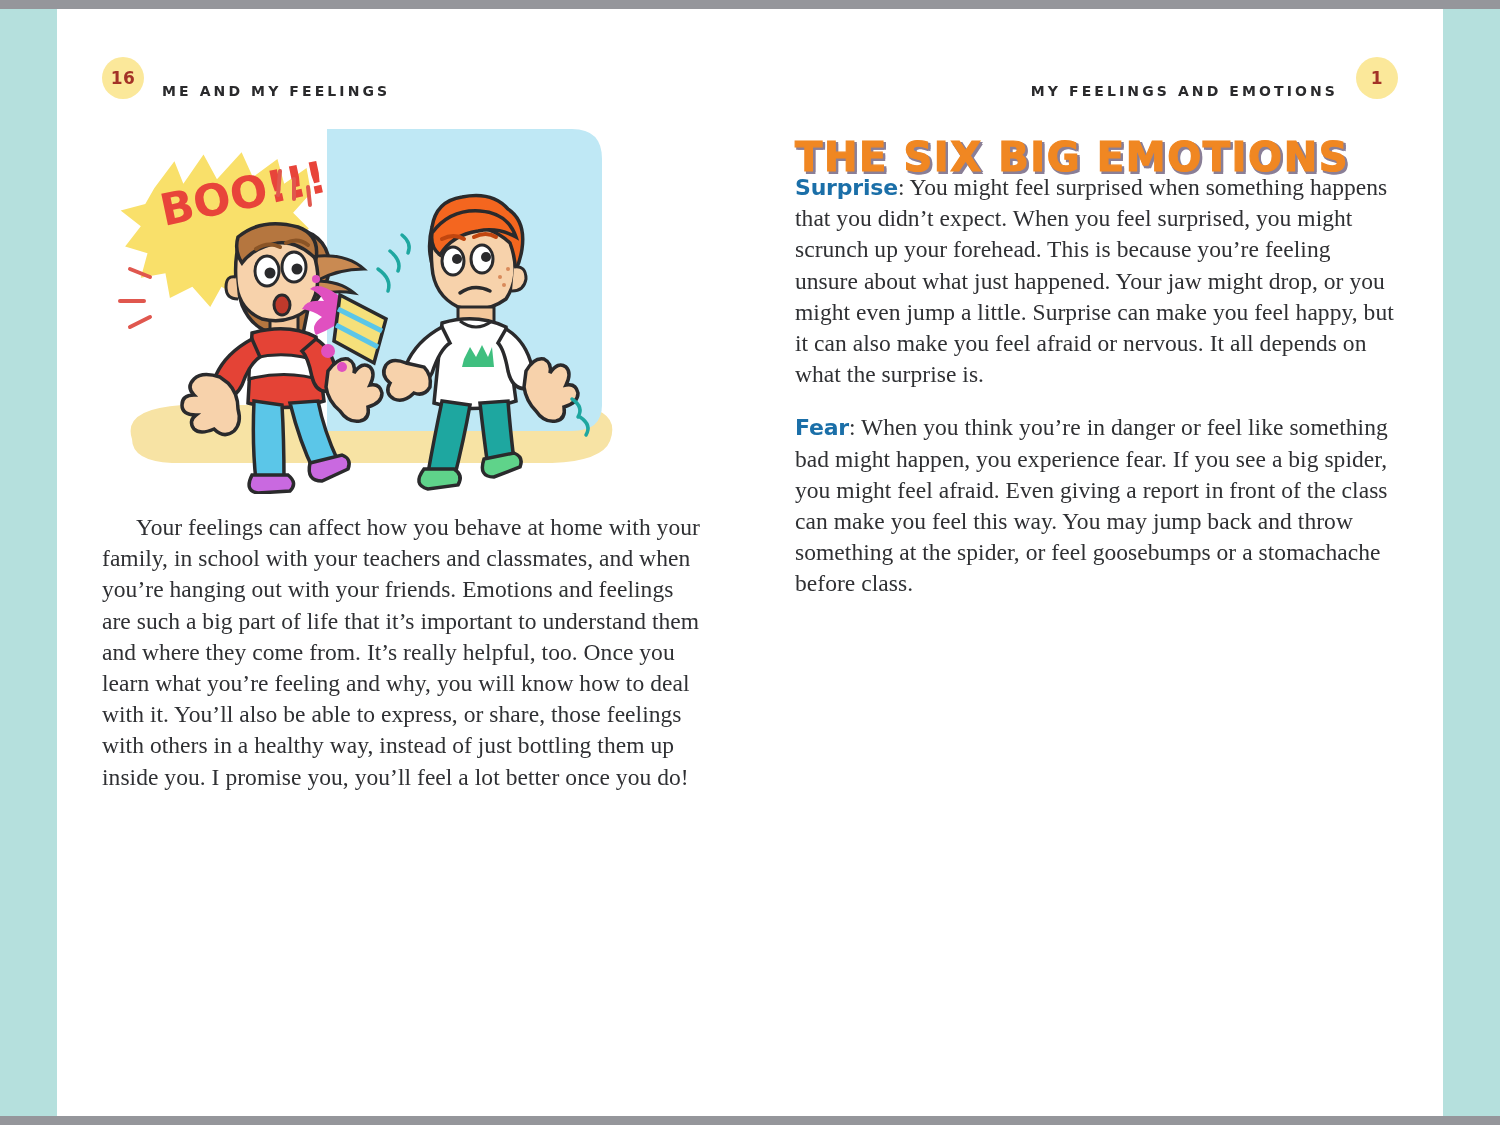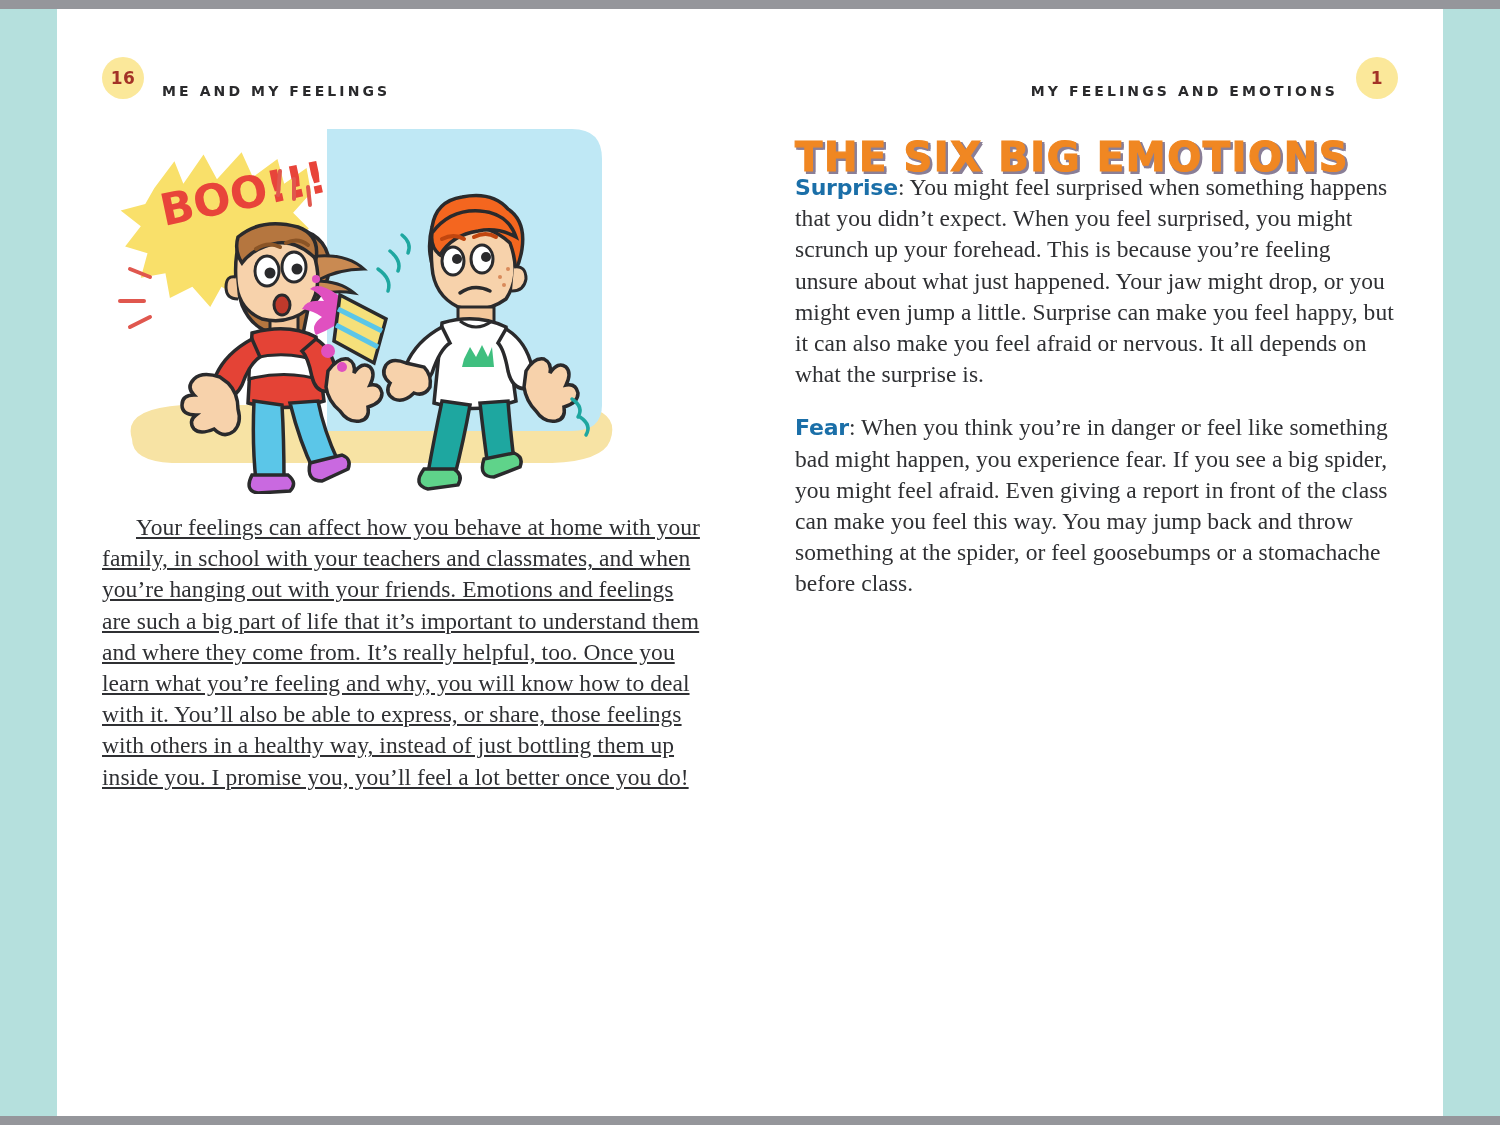--- a/index.html
+++ b/index.html
@@ -125,21 +125,21 @@
 
   p.para {
     margin: 0 0 22px 0;
     font-family: "Liberation Serif", serif;
     font-size: 23.5px;
     line-height: 31.2px;
     color: #2f3033;
     text-align: left;
     letter-spacing: 0.05px;
   }
-  p.para.indent { text-indent: 34px; text-decoration: underline; }
+  p.para.indent { text-indent: 34px; }
   p.para:last-child { margin-bottom: 0; }
 
   .emo-label {
     font-family: "DejaVu Sans", sans-serif;
     font-weight: bold;
     font-size: 22px;
     color: #1b6fa8;
     letter-spacing: -0.2px;
   }
   .ital { font-style: italic; }

